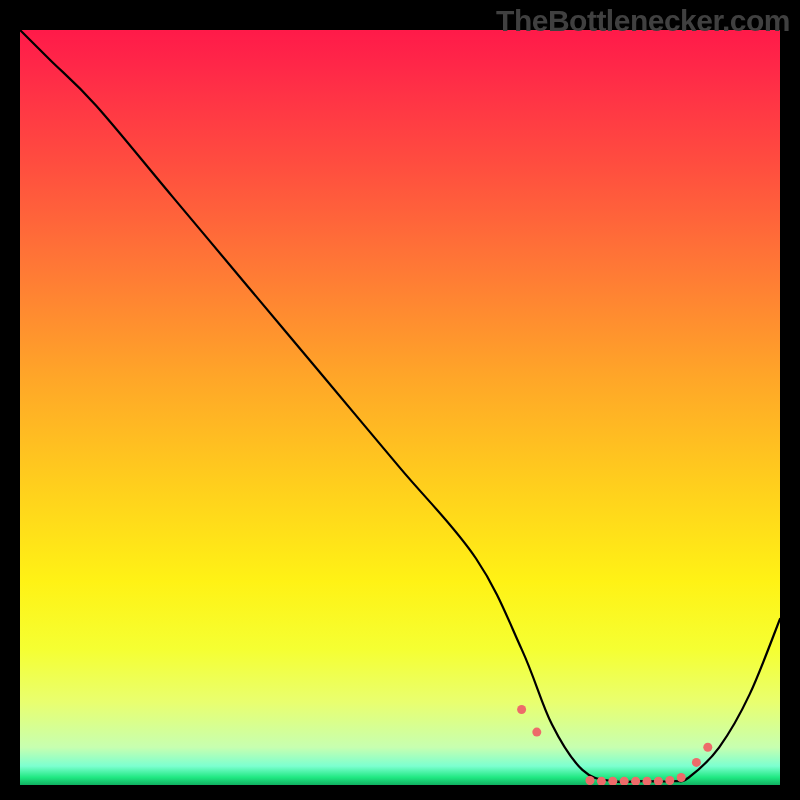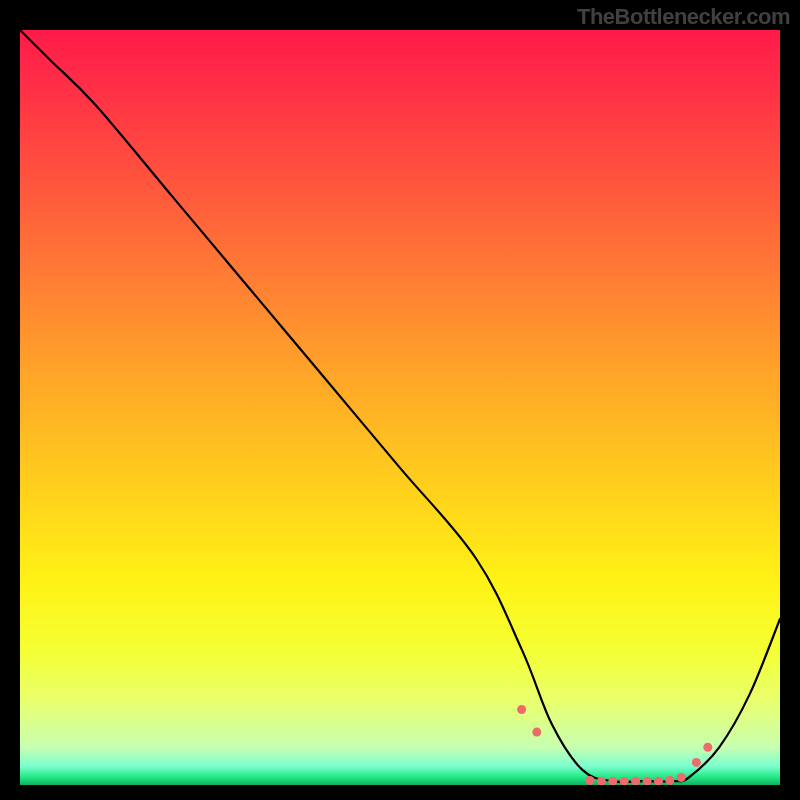--- a/index.html
+++ b/index.html
@@ -14,21 +14,21 @@
   .container {
     position: relative;
     width: 800px;
     height: 800px;
   }
   .attribution {
     position: absolute;
     top: 4px;
     right: 10px;
     color: #404040;
-    font-size: 22px;
+    font-size: 30px;
     font-weight: 600;
     letter-spacing: -0.5px;
     z-index: 10;
   }
   .plot-area {
     position: absolute;
     left: 20px;
     top: 30px;
     width: 760px;
     height: 755px;

